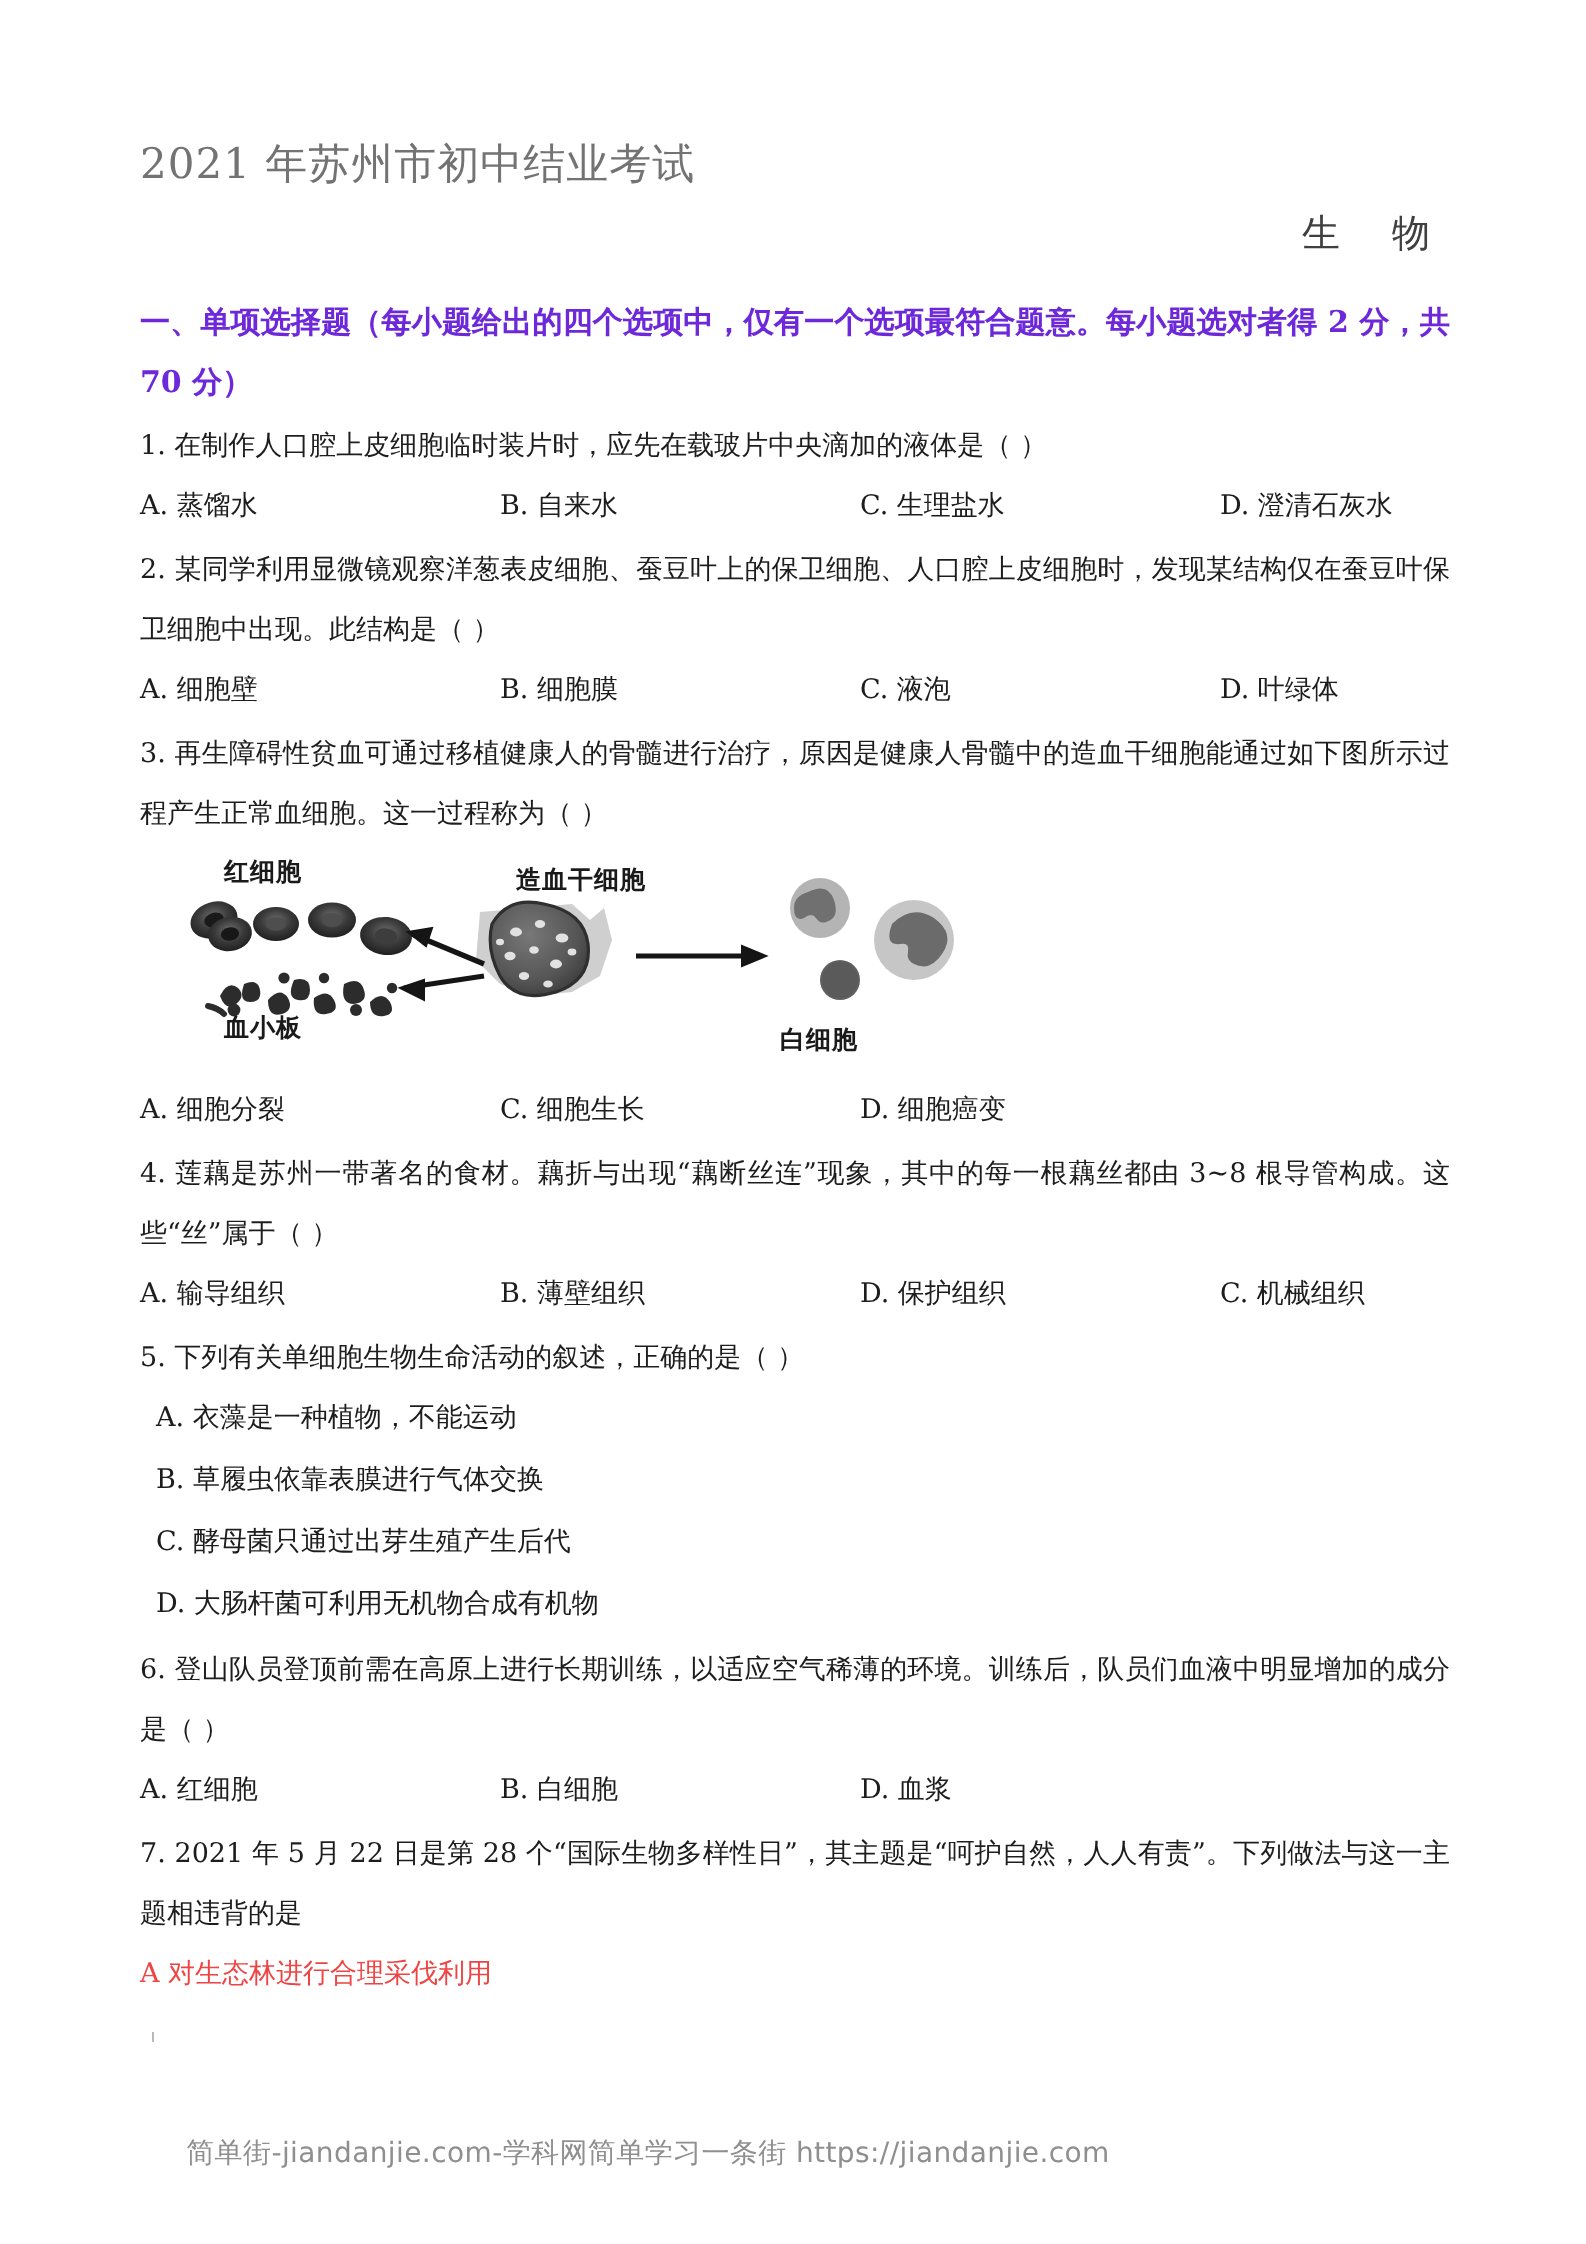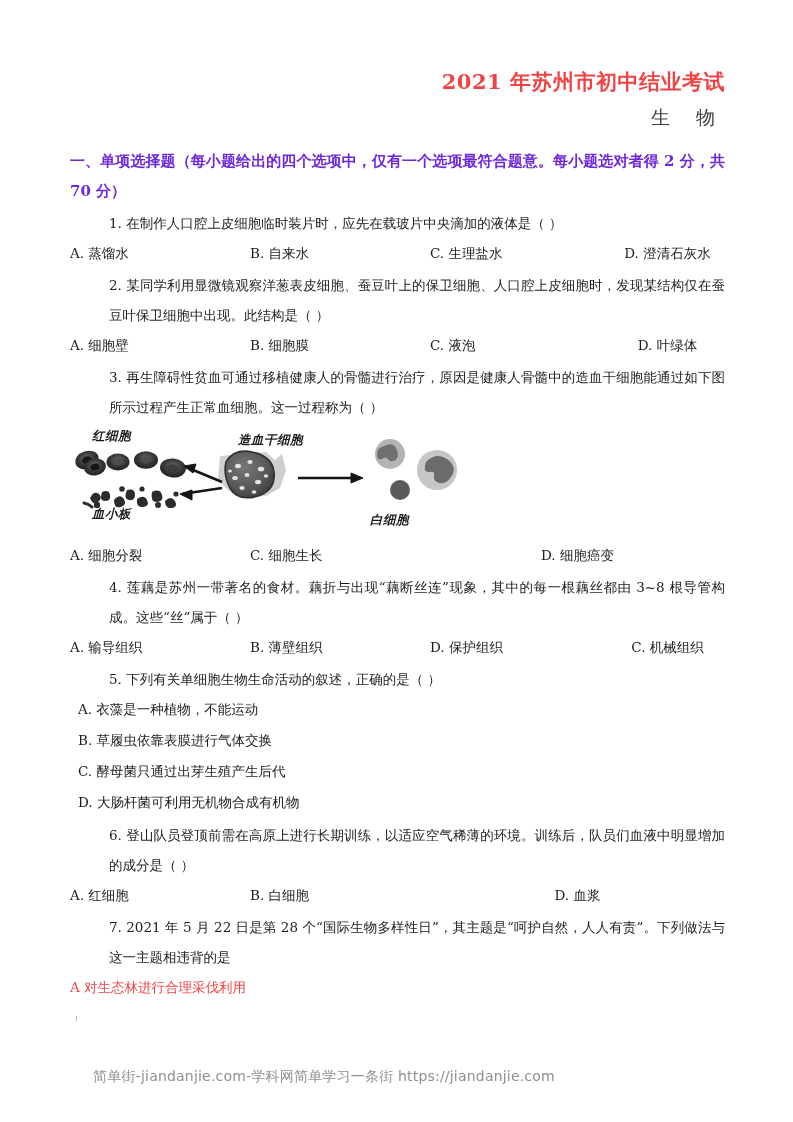--- a/index.html
+++ b/index.html
@@ -24,27 +24,27 @@
   }
   .content {
     position: absolute;
     left: 70px;
     top: 60px;
     width: 655px;
   }
 
   
   .doc-title {
-    text-align: right;
+    text-align: left;
     font-size: 21px;
-    font-weight: bold;
+    font-weight: normal;
     letter-spacing: 0.5px;
     line-height: 28px;
     margin: 8px 0 0 0;
-    color: #ef4444;
+    color: #737373;
   }
   .doc-subject {
     text-align: right;
     font-size: 19px;
     font-weight: normal;
     line-height: 30px;
     margin: 6px 0 0 0;
     letter-spacing: 10px;
     padding-left: 10px;
     color: #404040;
@@ -60,35 +60,33 @@
     color: #6d28d9;
   }
 
   
   .q-stem {
     font-size: 13.5px;
     line-height: 30px;
     margin-top: 2px;
     text-align: justify;
     color: #1d1d1d;
-    margin-left: 39px;
   }
   .opts-row {
     display: flex;
     font-size: 13.5px;
     line-height: 30px;
     color: #1d1d1d;
     gap: 18px;
   }
   .opts-row .opt {
     flex: 0 0 162px;
   }
   .opts-row .opt:last-child {
     flex: 1 1 auto;
-    text-align: center;
   }
   .opts-stack .opt-line {
     font-size: 13.5px;
     line-height: 31px;
     padding-left: 8px;
     color: #1d1d1d;
   }
   .opt-line-plain {
     font-size: 13.5px;
     line-height: 31px;
@@ -96,25 +94,24 @@
   }
 
   
   .figure-wrap {
     position: relative;
     height: 112px;
     margin: 4px 0 2px 0;
   }
   .figure {
     position: absolute;
-    left: 0;
+    left: 20px;
     top: 0;
     width: 420px;
     height: 110px;
-    font-style: italic;
   }
   .fig-label {
     position: absolute;
     font-family: "DejaVu Sans", "Liberation Sans", sans-serif;
     font-size: 12.5px;
     font-weight: bold;
     color: #1a1a1a;
     white-space: nowrap;
     letter-spacing: 0.5px;
   }

